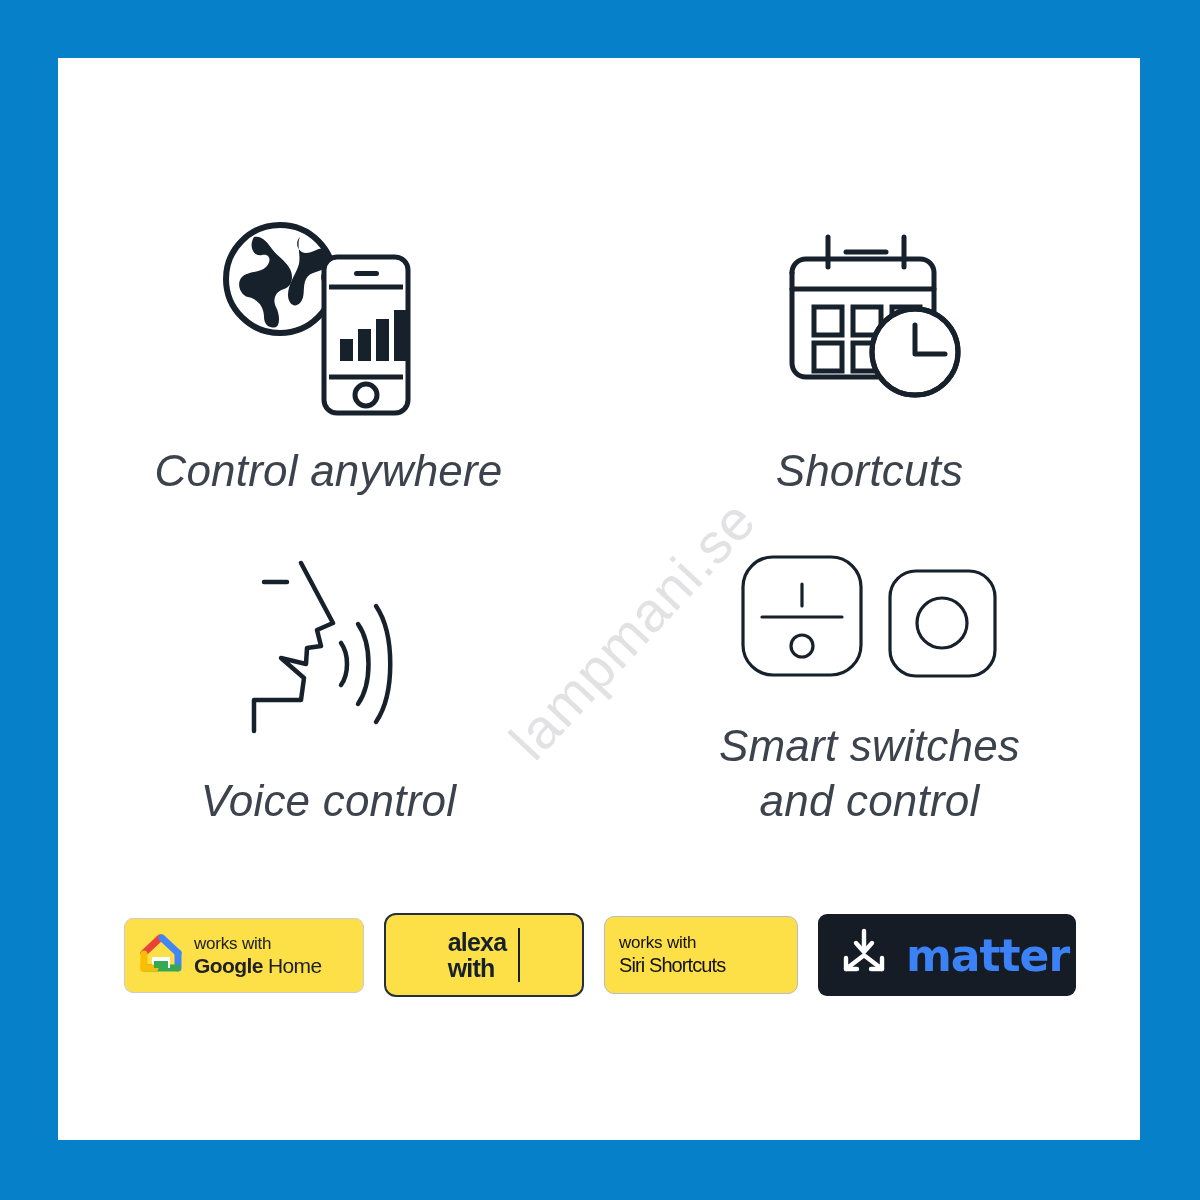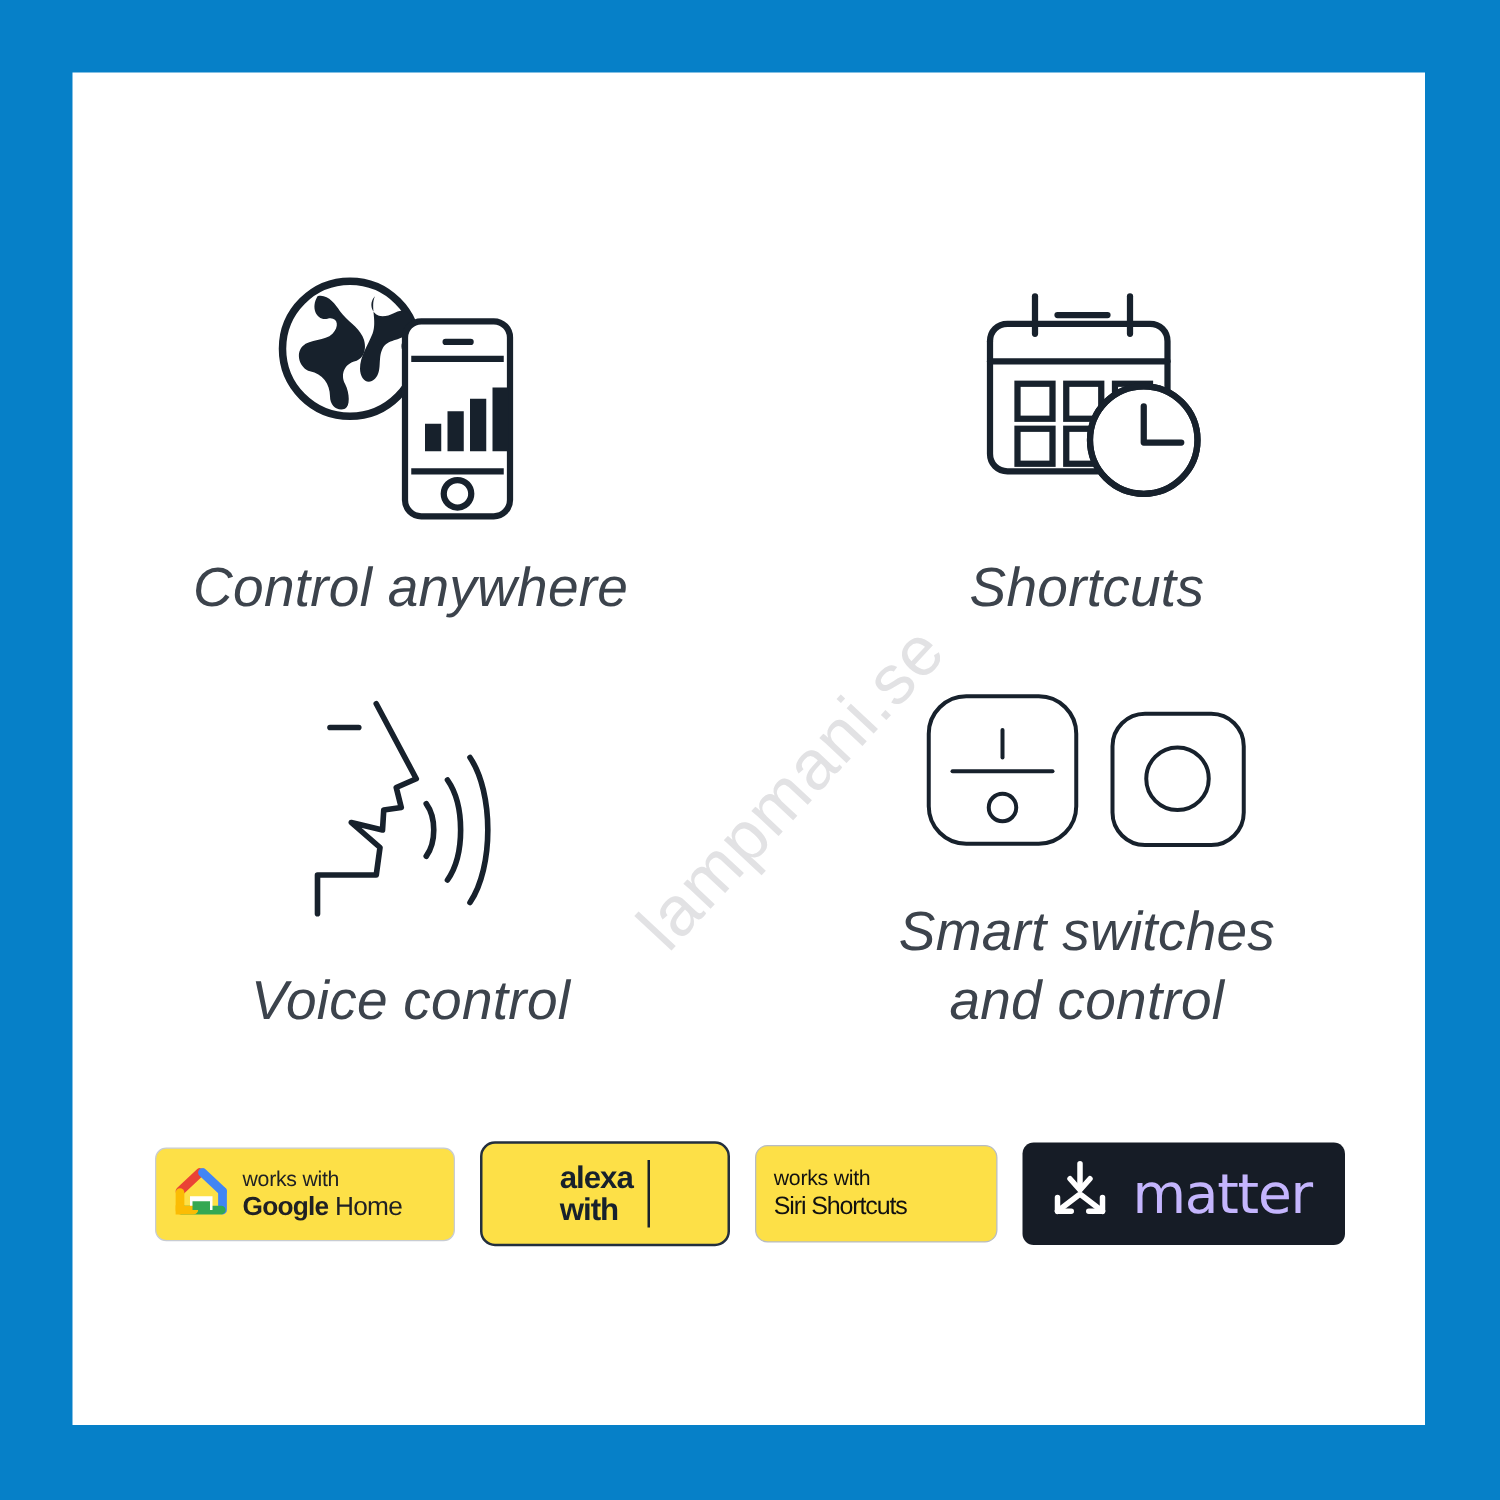--- a/index.html
+++ b/index.html
@@ -192,22 +192,22 @@
     width: 258px;
     height: 82px;
     background: #161c26;
     border-radius: 9px;
     padding: 0 18px;
     gap: 14px;
     align-items: center;
   }
   .badge-matter .mt {
     font-size: 44px;
-    color: #c4b5fd;
-    font-weight: 400;
+    color: #3b82f6;
+    font-weight: 700;
     letter-spacing: -1px;
     font-family: "DejaVu Sans", sans-serif;
   }
 </style>
 </head>
 <body>
 
 <div class="page">
   <div class="panel">
 

